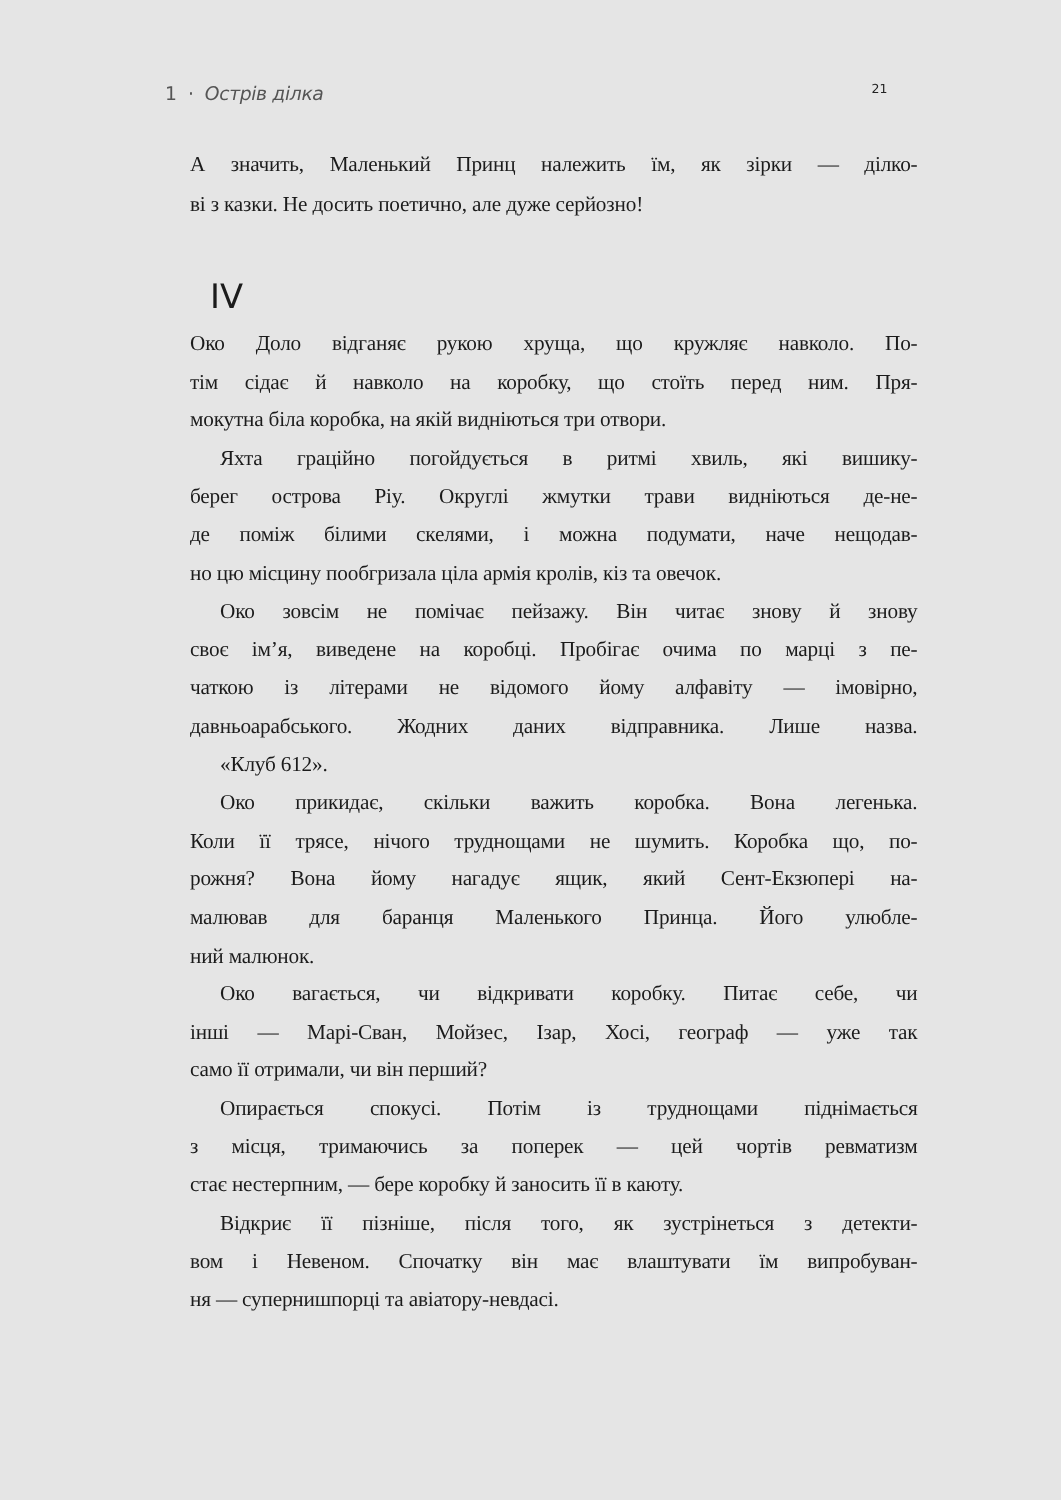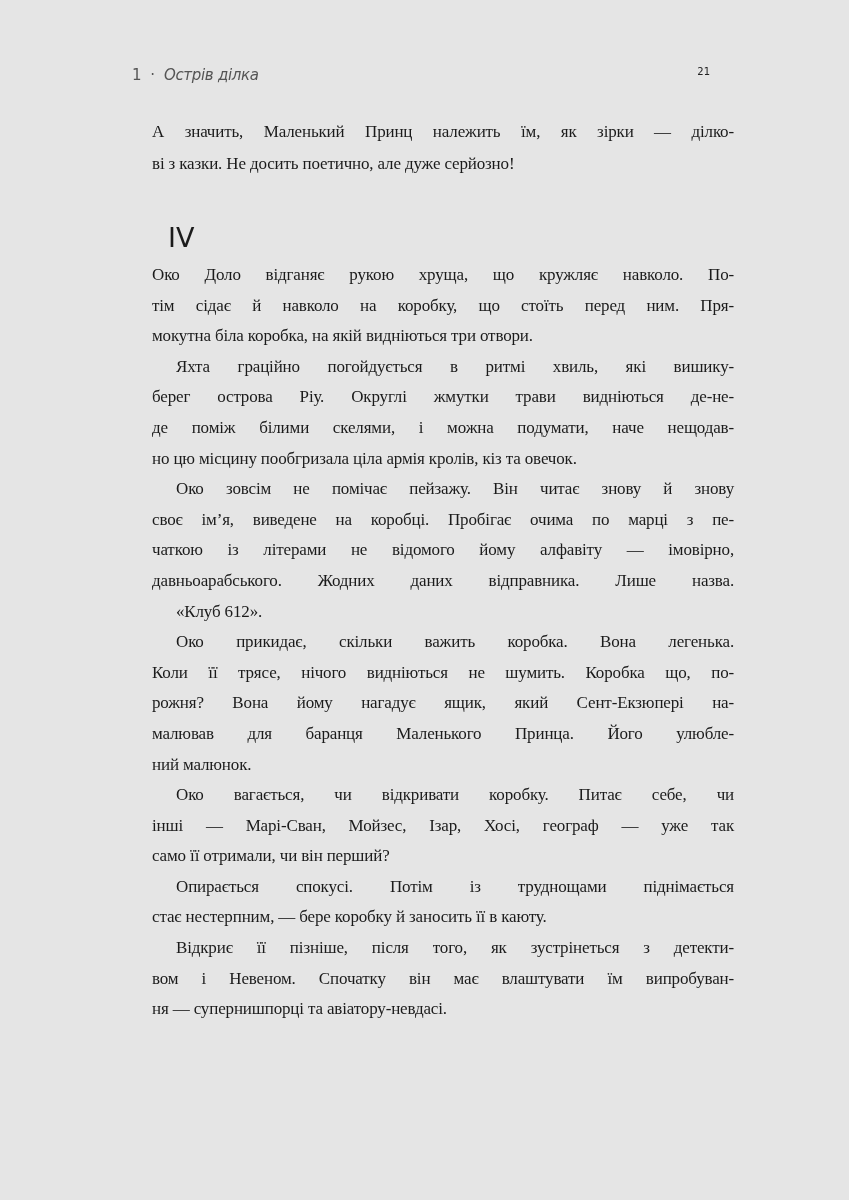--- a/index.html
+++ b/index.html
@@ -62,30 +62,31 @@
     <span class="line last">но цю місцину пообгризала ціла армія кролів, кіз та овечок.</span>
 
     <span class="line indent">Око зовсім не помічає пейзажу. Він читає знову й знову</span>
     <span class="line">своє ім’я, виведене на коробці. Пробігає очима по марці з пе-</span>
     <span class="line">чаткою із літерами не відомого йому алфавіту — імовірно,</span>
     <span class="line">давньоарабського. Жодних даних відправника. Лише назва.</span>
 
     <span class="line indent last"><span class="it">«Клуб 612»</span><span>.</span></span>
 
     <span class="line indent">Око прикидає, скільки важить коробка. Вона легенька.</span>
-    <span class="line">Коли її трясе, нічого видніються не шумить. Коробка що, по-</span>
+    <span class="line">Коли її трясе, нічого труднощами не шумить. Коробка що, по-</span>
     <span class="line">рожня? Вона йому нагадує ящик, який Сент-Екзюпері на-</span>
     <span class="line">малював для баранця Маленького Принца. Його улюбле-</span>
     <span class="line last">ний малюнок.</span>
 
     <span class="line indent">Око вагається, чи відкривати коробку. Питає себе, чи</span>
     <span class="line">інші — Марі-Сван, Мойзес, Ізар, Хосі, географ — уже так</span>
     <span class="line last">само її отримали, чи він перший?</span>
 
     <span class="line indent">Опирається спокусі. Потім із труднощами піднімається</span>
+    <span class="line">з місця, тримаючись за поперек — цей чортів ревматизм</span>
     <span class="line last">стає нестерпним, — бере коробку й заносить її в каюту.</span>
 
     <span class="line indent">Відкриє її пізніше, після того, як зустрінеться з детекти-</span>
     <span class="line">вом і Невеном. Спочатку він має влаштувати їм випробуван-</span>
     <span class="line last">ня — супернишпорці та авіатору-невдасі.</span>
   </div>
 
 </div>
 
 </body></html>

